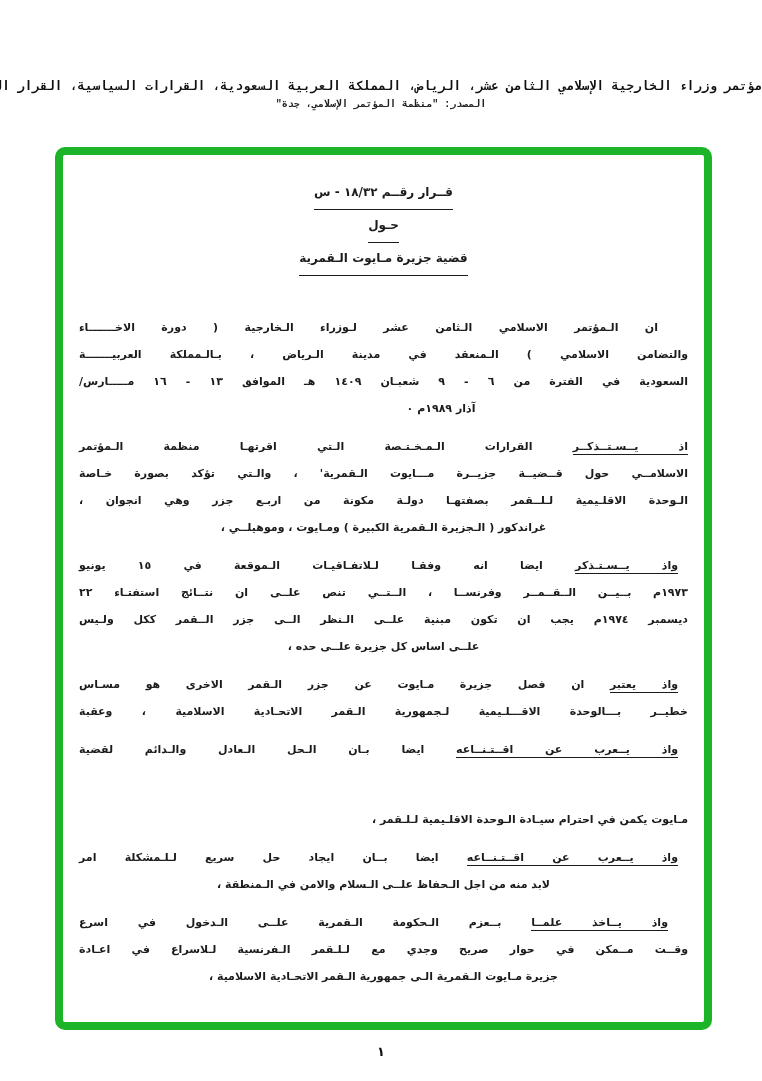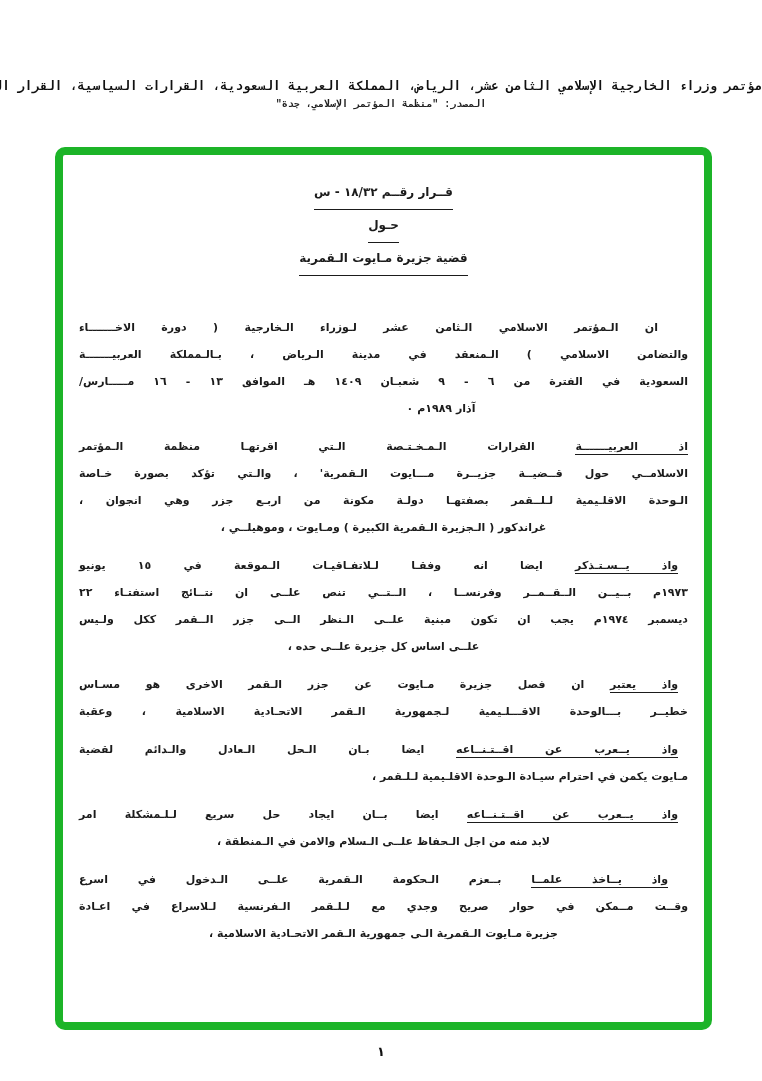--- a/index.html
+++ b/index.html
@@ -36,21 +36,21 @@
     display:inline-block;border-bottom:1.5px solid #1b1b1b;padding-bottom:3px;
     font-size:12px;font-weight:bold;
   }
   
   .para{
     font-size:11px;font-weight:bold;line-height:27px;margin:0 0 11px 0;
   }
   .line{display:block;}
   .j{text-align:justify;text-align-last:justify;}
   .c{text-align:left;text-align-last:center;}
-  .r{text-align:right;text-align-last:right;}
+  .r{text-align:right;text-align-last:right;margin-top:43px;}
   .ind30{padding-right:30px;}
   .ind10{padding-right:10px;}
   .ind20{padding-right:20px;}
   .shift-left{padding-left:115px;}
   .lead{border-bottom:1.5px solid #1b1b1b;padding-bottom:1px;}
   
   .page-number{
     position:absolute;top:1044px;left:0;right:0;text-align:center;
     font-size:13px;font-weight:bold;color:#111;
   }
@@ -74,21 +74,21 @@
     </div>
 
     <div class="para">
       <div class="line j ind30"><span>ان الـمؤتمر الاسلامي الـثامن عشر لـوزراء الـخارجية ( دورة الاخـــــــاء</span></div>
       <div class="line j"><span>والتضامن الاسلامي ) الـمنعقد في مدينة الـرياض ، بـالـمملكة العربيـــــــة</span></div>
       <div class="line j"><span>السعودية في الفترة من ٦ - ٩ شعبـان ١٤٠٩ هـ الموافق ١٣ - ١٦ مـــــارس/</span></div>
       <div class="line c shift-left"><span>آذار ١٩٨٩م ٠</span></div>
     </div>
 
     <div class="para">
-      <div class="line j"><span class="lead">اذ العربيـــــــة</span> <span>القرارات الـمـخـتـصة الـتي اقرتهـا منظمة الـمؤتمر</span></div>
+      <div class="line j"><span class="lead">اذ يــسـتــذكــر</span> <span>القرارات الـمـخـتـصة الـتي اقرتهـا منظمة الـمؤتمر</span></div>
       <div class="line j"><span>الاسلامــي حول قــضيــة جزيــرة مـــايوت الـقمرية' ، والـتي تؤكد بصورة خـاصة</span></div>
       <div class="line j"><span>الـوحدة الاقلـيمية لـلــقمر بصفتهـا دولـة مكونة من اربـع جزر وهي انجوان ،</span></div>
       <div class="line c"><span>غراندكور ( الـجزيرة الـقمرية الكبيرة ) ومـايوت ، وموهيلــي ،</span></div>
     </div>
 
     <div class="para">
       <div class="line j ind10"><span class="lead">واذ يــسـتـذكر</span> <span>ايضا انه وفقـا لـلاتفـاقيـات الـموقعة في ١٥ يونيو</span></div>
       <div class="line j"><span>١٩٧٣م بــيــن الــقــمــر وفرنســا ، الــتــي تنص علــى ان نتــائج استفتـاء ٢٢</span></div>
       <div class="line j"><span>ديسمبر ١٩٧٤م يجب ان تكون مبنية علــى الـنظر الــى جزر الــقمر ككل ولـيس</span></div>
       <div class="line c"><span>علــى اساس كل جزيرة علــى حده ،</span></div>

